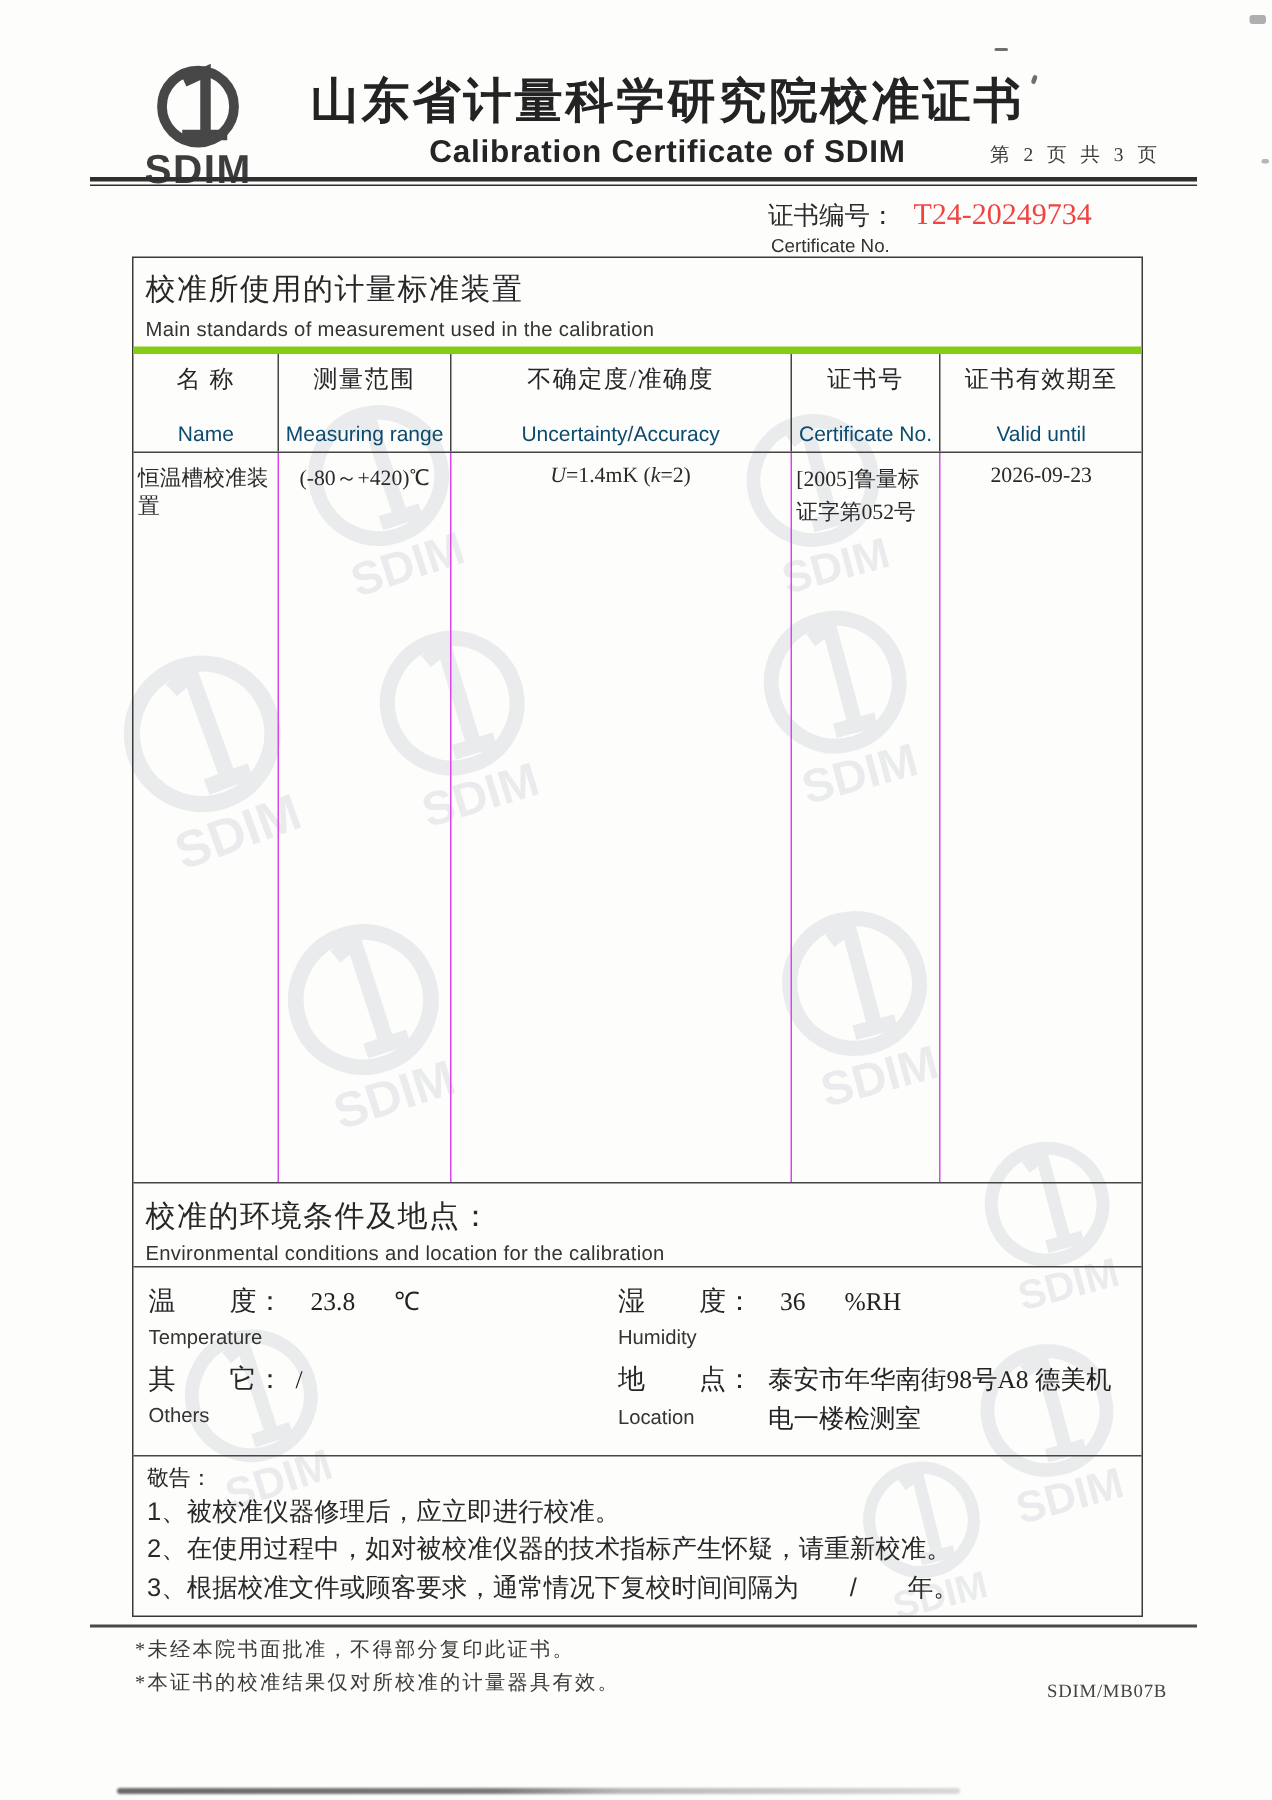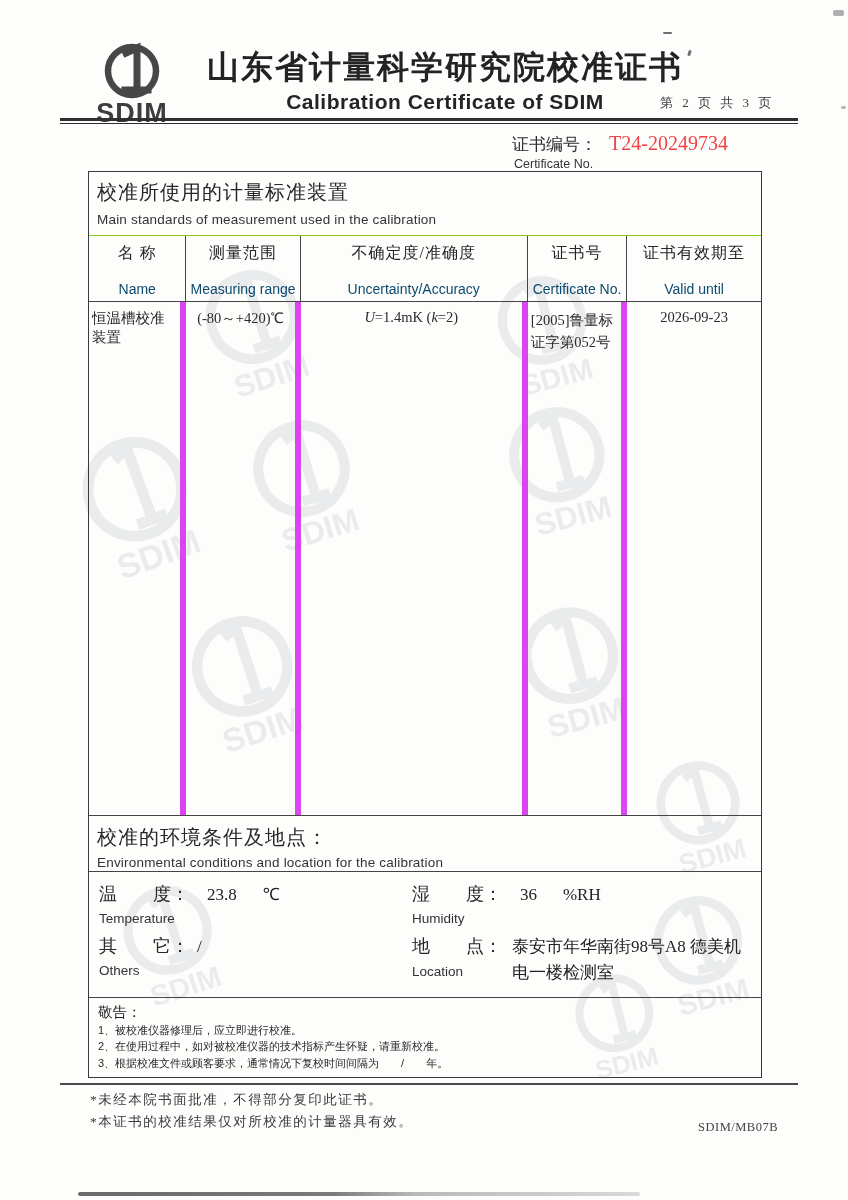--- a/index.html
+++ b/index.html
@@ -42,33 +42,33 @@
     background:transparent;
   }
   .sec-cn{
     font-family:"Liberation Sans", sans-serif; font-size:20px; color:#272727;
     letter-spacing:1px;
   }
   .sec-en{
     font-family:"Liberation Sans", sans-serif; font-size:13.5px; color:#333;
     margin-top:6px; letter-spacing:.2px;
   }
-  .row-standards-title{ padding:7px 8px 5px; border-bottom:1px solid #84cc16; height:64px; }
+  .row-standards-title{ padding:7px 8px 5px; border-bottom:5px solid #84cc16; height:64px; }
   .grid-cols{ display:grid; grid-template-columns:14.5% 17% 33.8% 14.8% 19.9%; }
   .thead{ height:66px; border-bottom:1px solid #454545; }
   .thead .cell{
     border-right:1px solid #454545; display:flex; flex-direction:column;
     justify-content:space-between; align-items:center; text-align:center;
     padding:7px 2px 4px;
   }
   .thead .cell:last-child{ border-right:none; }
   .th-cn{ font-family:Liberation Serif, serif; font-size:16px; color:#262626; letter-spacing:1px; }
   .th-en{ font-family:"Liberation Sans", sans-serif; font-size:14px; color:#0c4a6e; line-height:1.15; }
   .tbody{ flex:1; }
-  .tbody .cell{ border-right:6px solid #d946ef; padding:7px 3px; font-size:14.5px; color:#2a2a2a; }
+  .tbody .cell{ border-right:1px solid #d946ef; padding:7px 3px; font-size:14.5px; color:#2a2a2a; }
   .tbody .cell:last-child{ border-right:none; }
   .c-center{ text-align:center; }
   .c-certno{ line-height:1.55; padding:6px 5px; }
   .ital{ font-style:italic; }
   .row-trace{ border-top:1px solid #454545; padding:8px 8px 5px; height:70px; }
   .row-trace .sec-en{ margin-top:5px; font-size:12.5px; }
   .row-envtitle{ border-top:1px solid #454545; padding:8px 8px 4px; height:56px; }
   .row-envtitle .sec-en{ margin-top:4px; }
   .row-envvals{
     border-top:1px solid #454545; height:126px; padding:10px 10px 6px;
@@ -77,21 +77,21 @@
   }
   .env-entry{ }
   .env-line{ display:flex; align-items:baseline; }
   .env-label{ font-family:Liberation Sans, sans-serif; font-size:18px; color:#262626; white-space:pre;text-align:right; }
   .env-value{ font-size:17px; margin-left:18px; color:#222; }
   .env-unit{ margin-left:26px; font-size:17px; color:#222; }
   .env-en{ font-family:"Liberation Sans", sans-serif; font-size:13.5px; color:#333; margin-top:5px; }
   .loc-value{ font-size:17px; margin-left:10px; width:252px; line-height:1.55; color:#222; }
   .row-notice{ border-top:1px solid #454545; padding:5px 9px 6px; flex:0 0 auto; }
   .notice-title{ font-family:"Liberation Sans", sans-serif; font-size:14.5px; color:#262626; }
-  .notice-item{ font-family:"Liberation Sans", sans-serif; font-size:11px; color:#292929; line-height:1.5; }
+  .notice-item{ font-family:"Liberation Sans", sans-serif; font-size:17px; color:#292929; line-height:1.5; }
   
   .foot-rule{ position:absolute; left:60px; top:1083px; width:738px; height:1.5px; background:#4a4a4a; }
   .foot-notes{ position:absolute; left:90px; top:1089px; font-size:13.5px; letter-spacing:1.5px; color:#3a3a3a; line-height:1.65; }
   .form-code{ position:absolute; left:698px; top:1120px; font-size:12.5px; color:#444; letter-spacing:.5px; }
   
   .wm-layer{ position:absolute; inset:0; pointer-events:none; z-index:0; }
   .wm{ position:absolute; opacity:.16; }
   .content-layer{ position:relative; z-index:1; }
   .speck{ position:absolute; background:#6f6f6f; border-radius:2px; z-index:2; }
   .bottom-streak{

